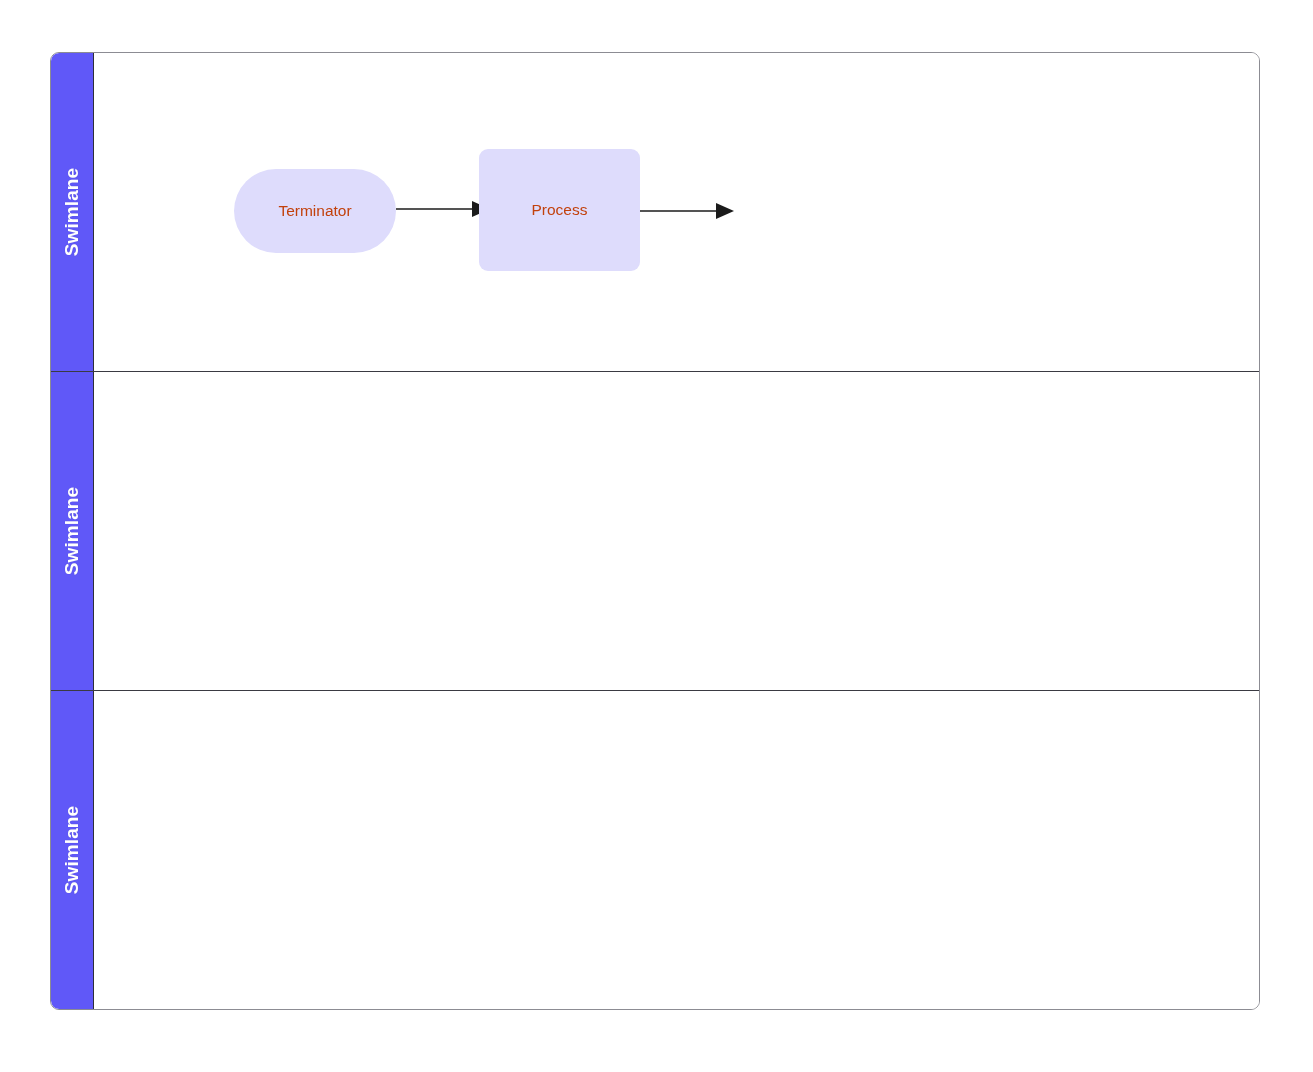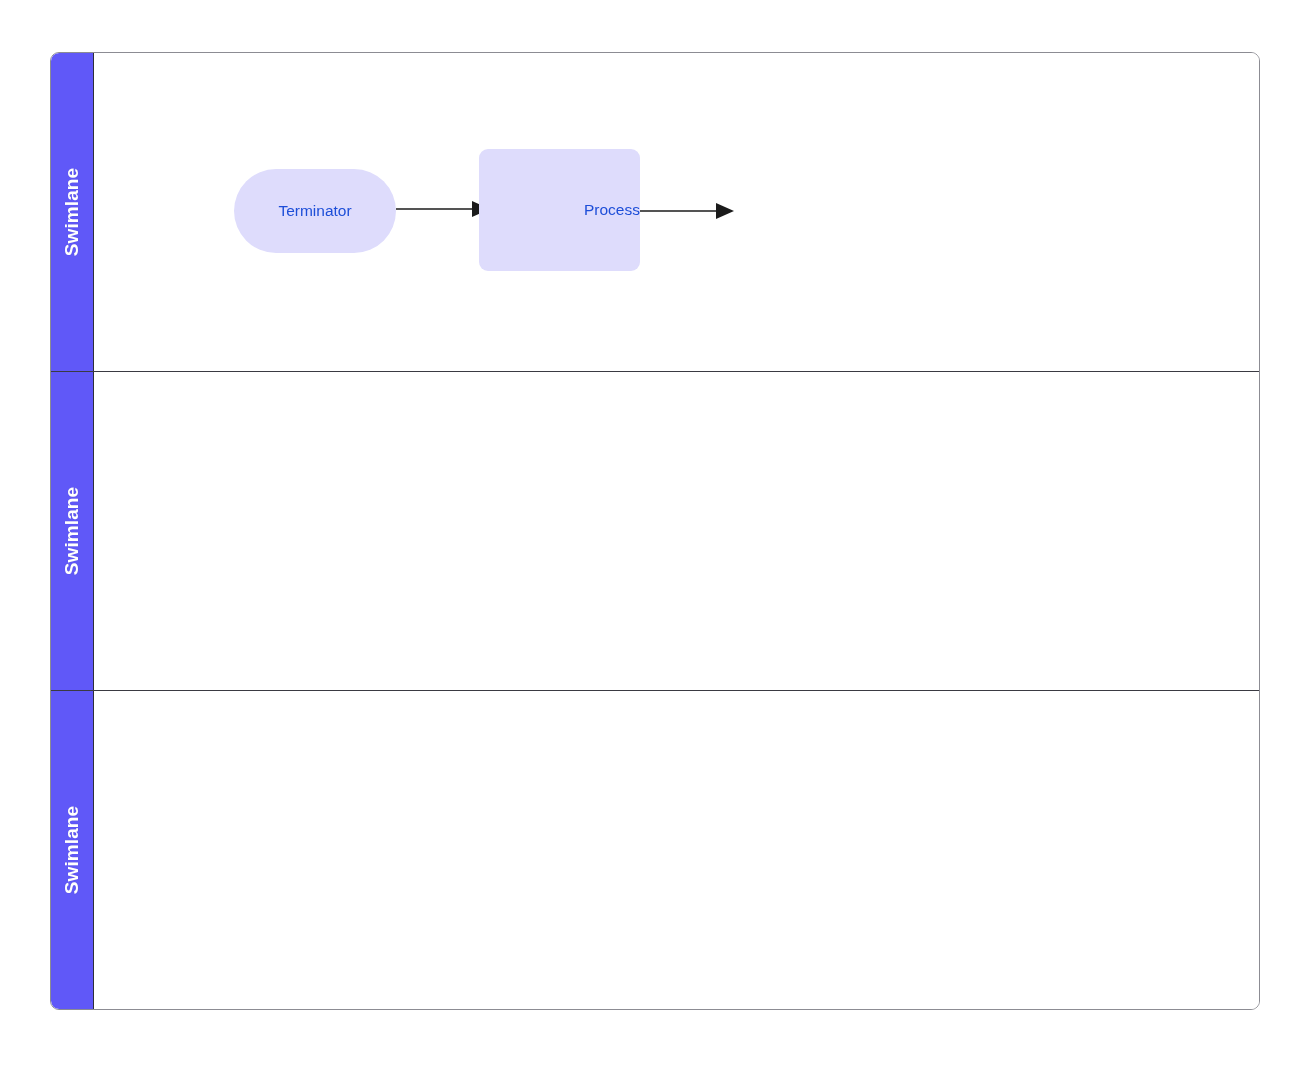--- a/index.html
+++ b/index.html
@@ -83,21 +83,21 @@
   
   .shape {
     position: absolute;
     background: #dedcfc;
     display: flex;
     align-items: center;
     justify-content: center;
     box-sizing: border-box;
   }
   .shape-label {
-    color: #1d4ed8;
+    color: #c2410c;
     font-size: 15.5px;
     font-family: "Liberation Sans", sans-serif;
     line-height: 1.2;
     text-align: center;
     white-space: nowrap;
     position: relative;
     z-index: 2;
   }
 
   .shape-terminator {
@@ -151,21 +151,21 @@
 
         <div class="shape shape-terminator" style="left:140px; top:116px; width:162px; height:84px;">
           <span class="shape-label">Terminator</span>
         </div>
 
         <svg class="connector" style="left:300px; top:140px; width:96px; height:40px;" viewBox="0 0 96 40">
           <line x1="2" y1="16" x2="79" y2="16"></line>
           <polygon points="78,8 96,16 78,24"></polygon>
         </svg>
 
-        <div class="shape shape-process" style="left:385px; top:96px; width:161px; height:122px;justify-content:flex-end;">
+        <div class="shape shape-process" style="left:385px; top:96px; width:161px; height:122px;">
           <span class="shape-label">Process</span>
         </div>
 
         <svg class="connector" style="left:544px; top:140px; width:96px; height:40px;" viewBox="0 0 96 40">
           <line x1="2" y1="18" x2="79" y2="18"></line>
           <polygon points="78,10 96,18 78,26"></polygon>
         </svg>
 
 
       </div>

